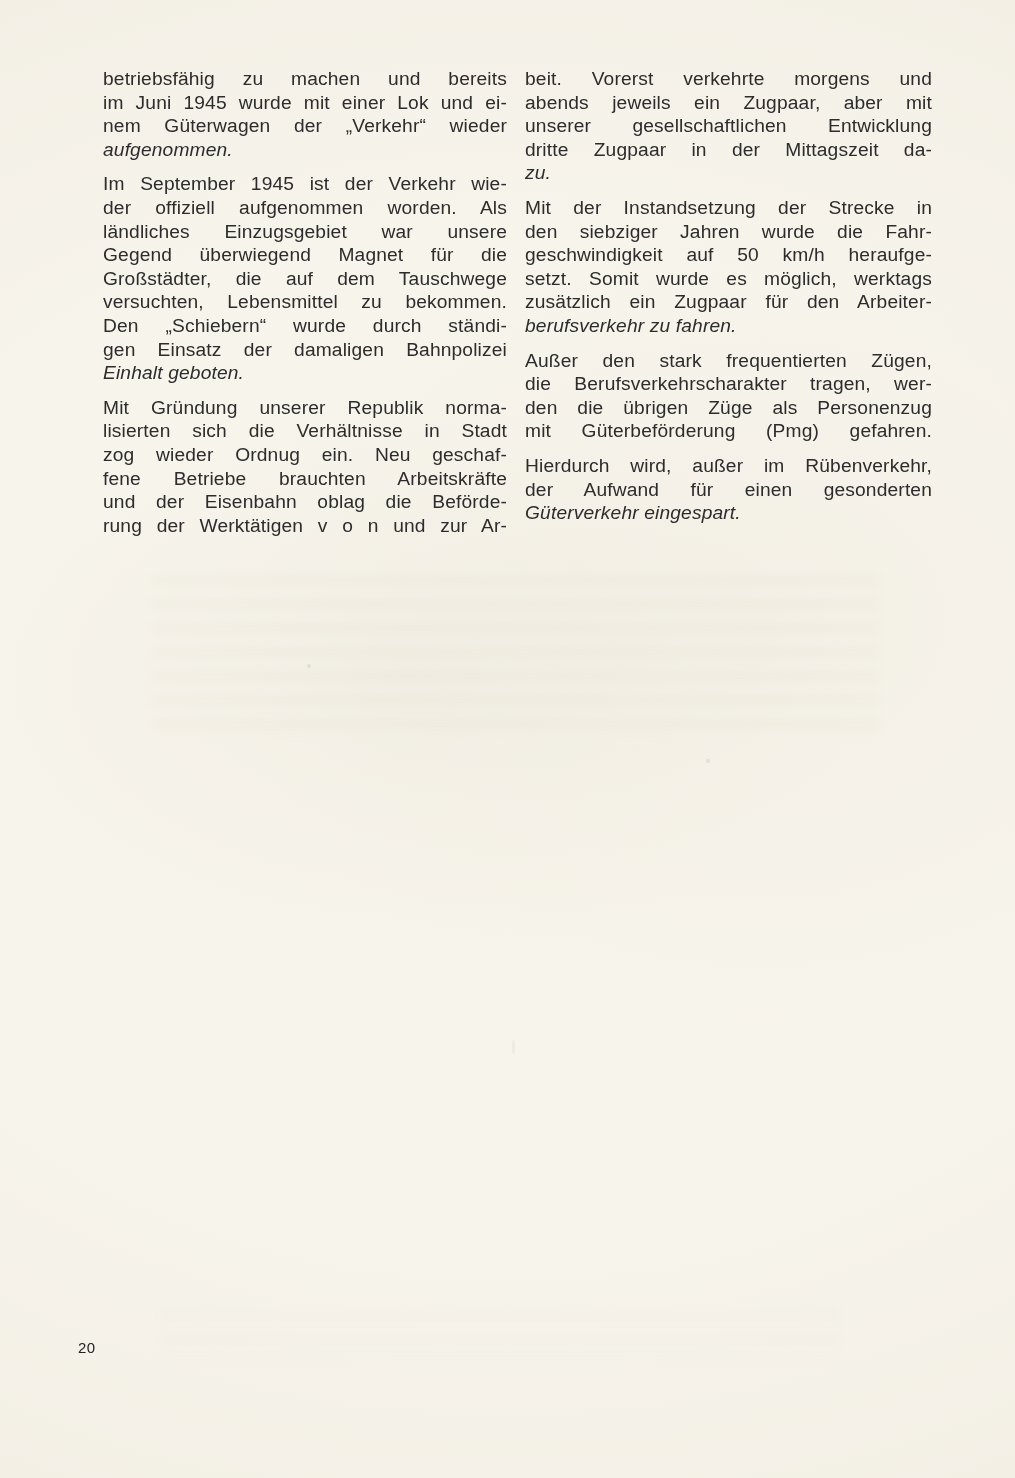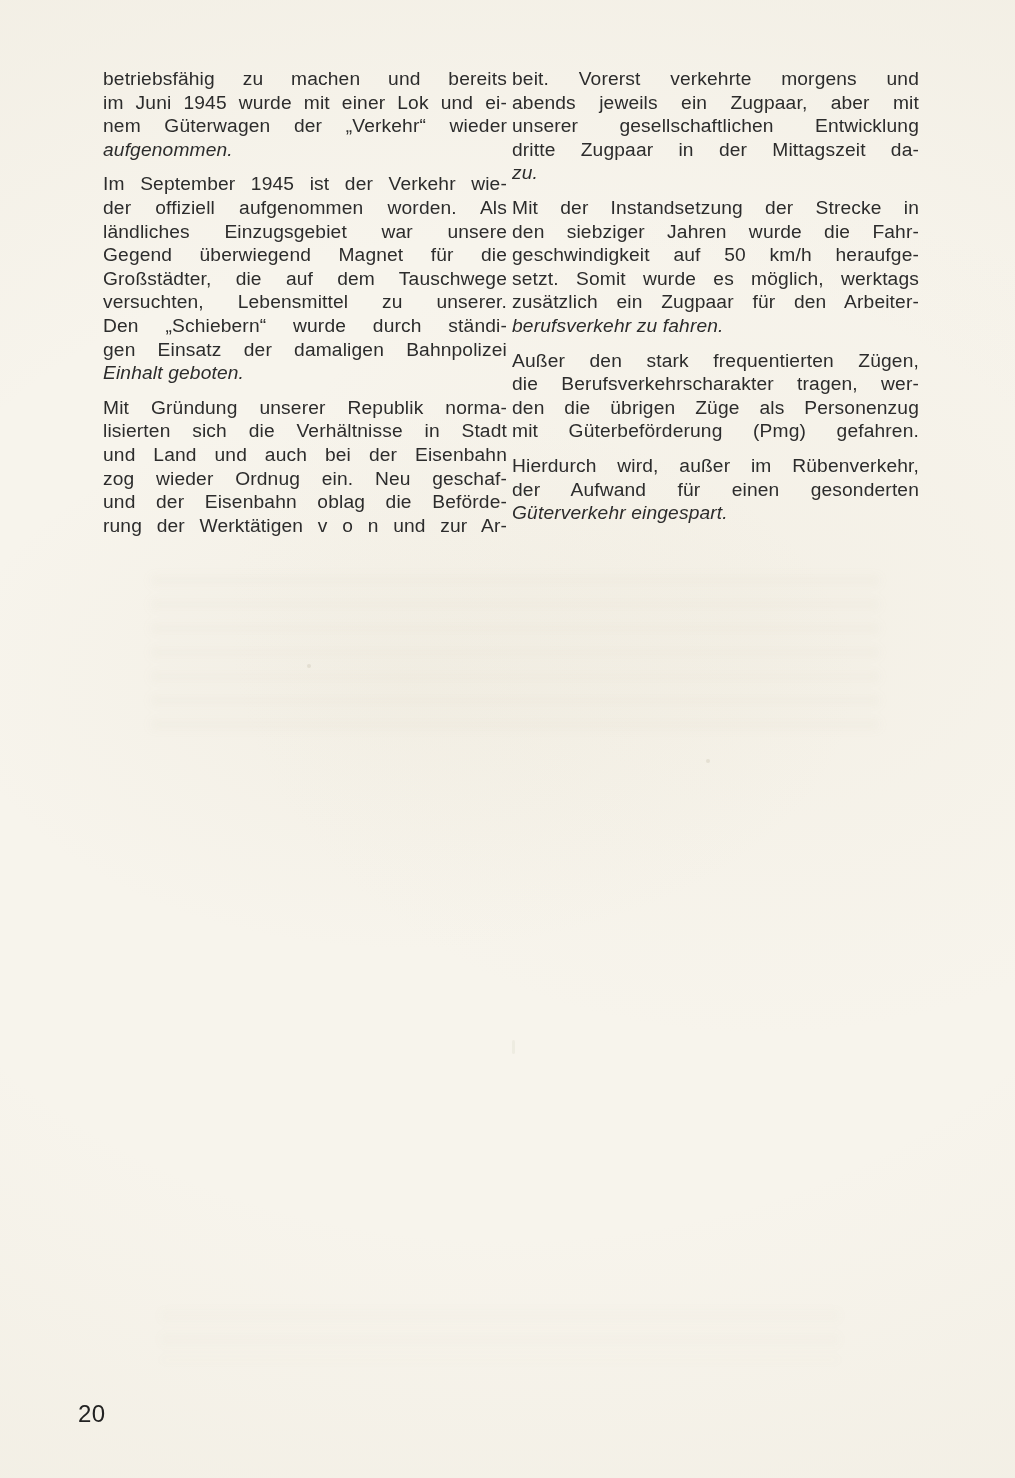--- a/index.html
+++ b/index.html
@@ -34,33 +34,33 @@
   .speck{position:absolute;border-radius:50%;background:rgba(160,150,120,0.18);}
 
   .col{
     position:absolute;
     top:67px;
     font-size:19.2px;
     line-height:23.6px;
     letter-spacing:0.15px;
   }
   .col.left{left:103px;width:404px;}
-  .col.right{left:512px;width:407px;}
+  .col.right{left:525px;width:407px;}
   .para{margin:0 0 11px 0;}
   .line{
     text-align:justify;
     text-align-last:justify;
     white-space:normal;
   }
   .line.endpara{text-align-last:left;font-style:italic;}
 
   .pagenum{
     position:absolute;
-    left:78px;top:1400px;
-    font-size:24px;
+    left:78px;top:1339px;
+    font-size:15px;
     letter-spacing:0.5px;
     color:#222;
   }
 </style>
 </head>
 <body>
 
 <div class="page">
 
   <div class="ghost mid"></div>
@@ -75,30 +75,30 @@
         <div class="line">im Juni 1945 wurde mit einer Lok und ei-</div>
         <div class="line">nem Güterwagen der „Verkehr“ wieder</div>
         <div class="line endpara">aufgenommen.</div>
       </div>
       <div class="para">
         <div class="line">Im September 1945 ist der Verkehr wie-</div>
         <div class="line">der offiziell aufgenommen worden. Als</div>
         <div class="line">ländliches Einzugsgebiet war unsere</div>
         <div class="line">Gegend überwiegend Magnet für die</div>
         <div class="line">Großstädter, die auf dem Tauschwege</div>
-        <div class="line">versuchten, Lebensmittel zu unserer.</div>
+        <div class="line">versuchten, Lebensmittel zu bekommen.</div>
         <div class="line">Den „Schiebern“ wurde durch ständi-</div>
         <div class="line">gen Einsatz der damaligen Bahnpolizei</div>
         <div class="line endpara">Einhalt geboten.</div>
       </div>
       <div class="para">
         <div class="line">Mit Gründung unserer Republik norma-</div>
         <div class="line">lisierten sich die Verhältnisse in Stadt</div>
-        <div class="line">und Land und auch bei der Eisenbahn</div>
         <div class="line">zog wieder Ordnug ein. Neu geschaf-</div>
+        <div class="line">fene Betriebe brauchten Arbeitskräfte</div>
         <div class="line">und der Eisenbahn oblag die Beförde-</div>
         <div class="line">rung der Werktätigen v o n und zur Ar-</div>
       </div>
     </div>
   <div class="col right">
       <div class="para">
         <div class="line">beit. Vorerst verkehrte morgens und</div>
         <div class="line">abends jeweils ein Zugpaar, aber mit</div>
         <div class="line">unserer gesellschaftlichen Entwicklung</div>
         <div class="line">dritte Zugpaar in der Mittagszeit da-</div>

